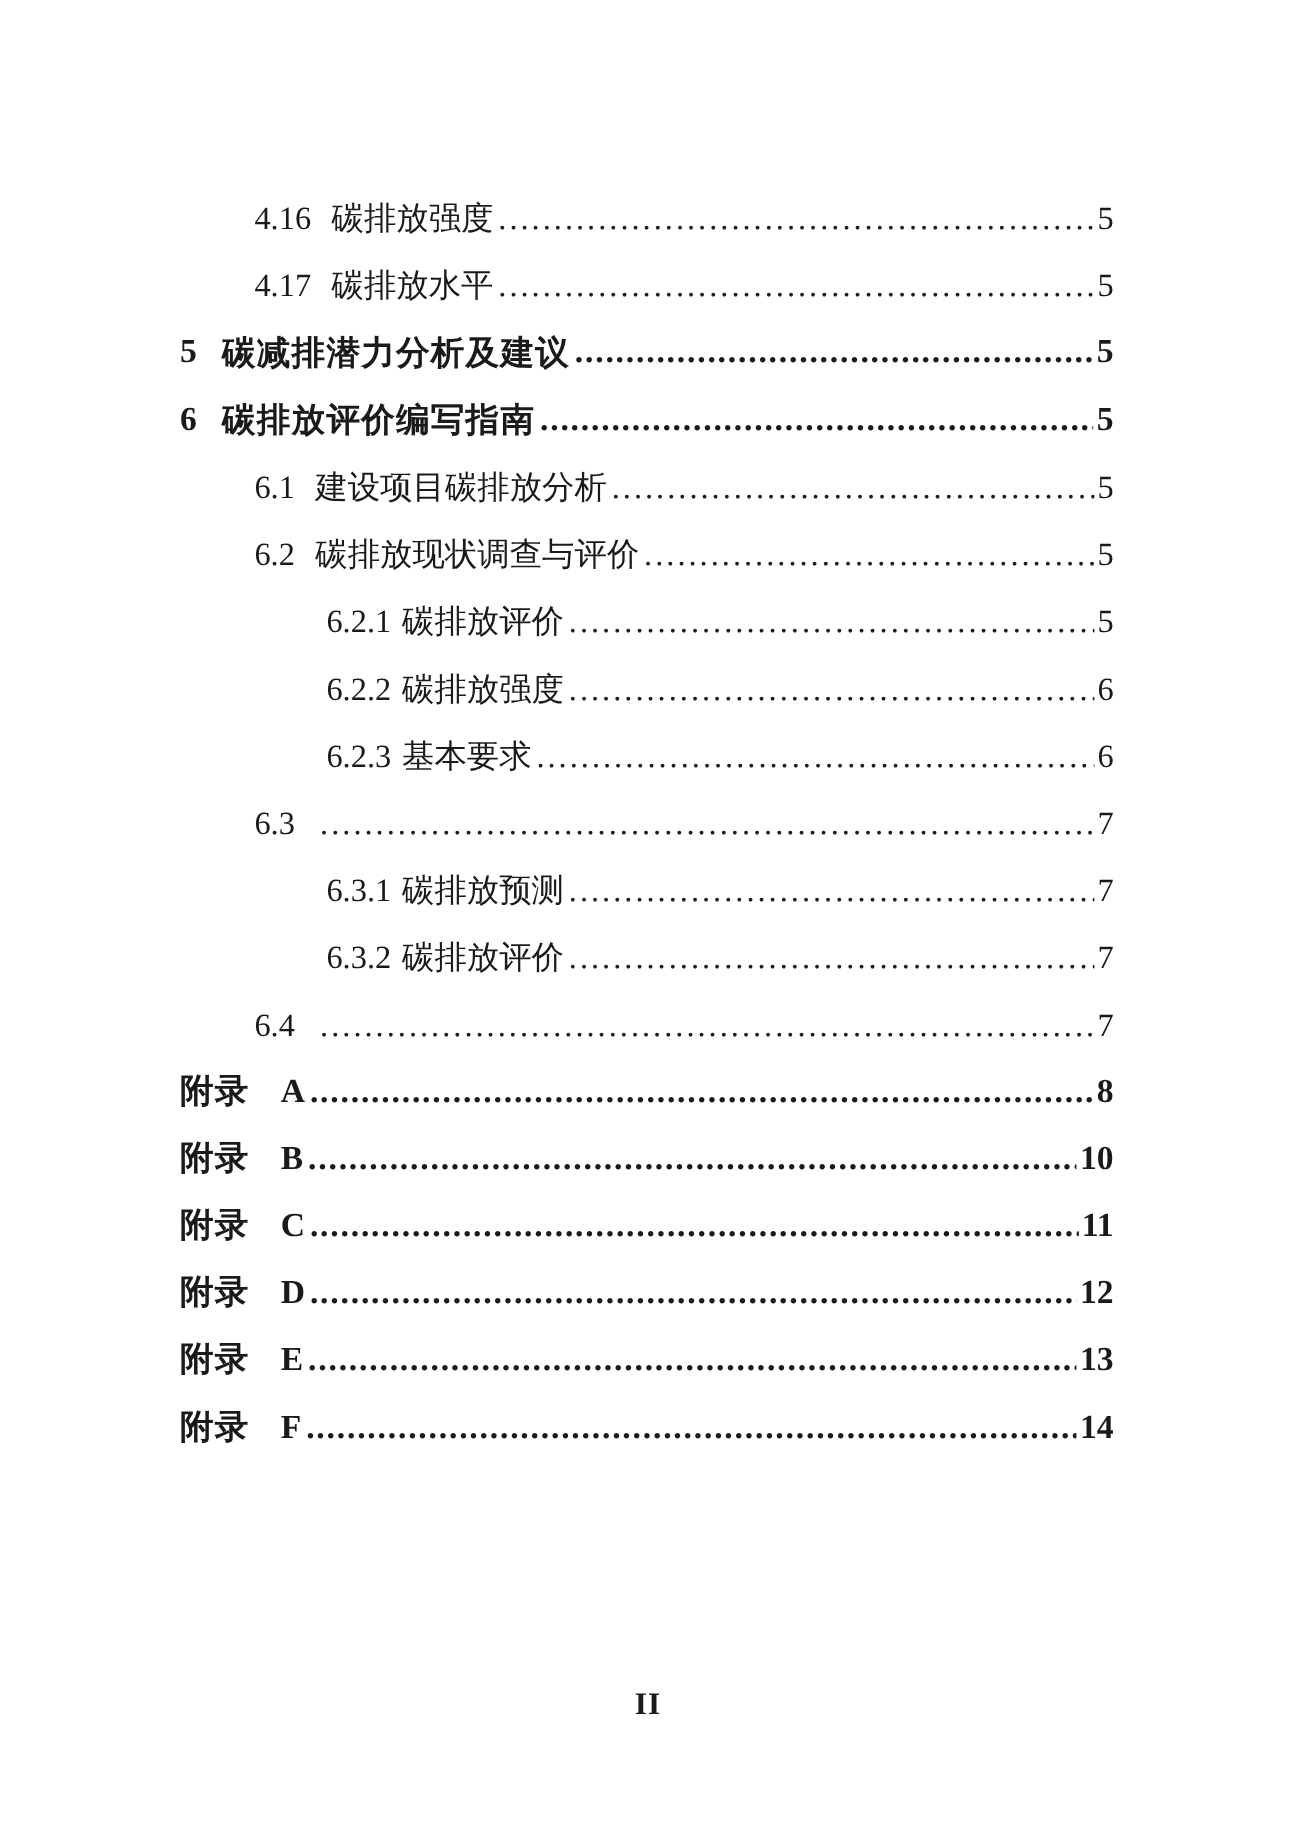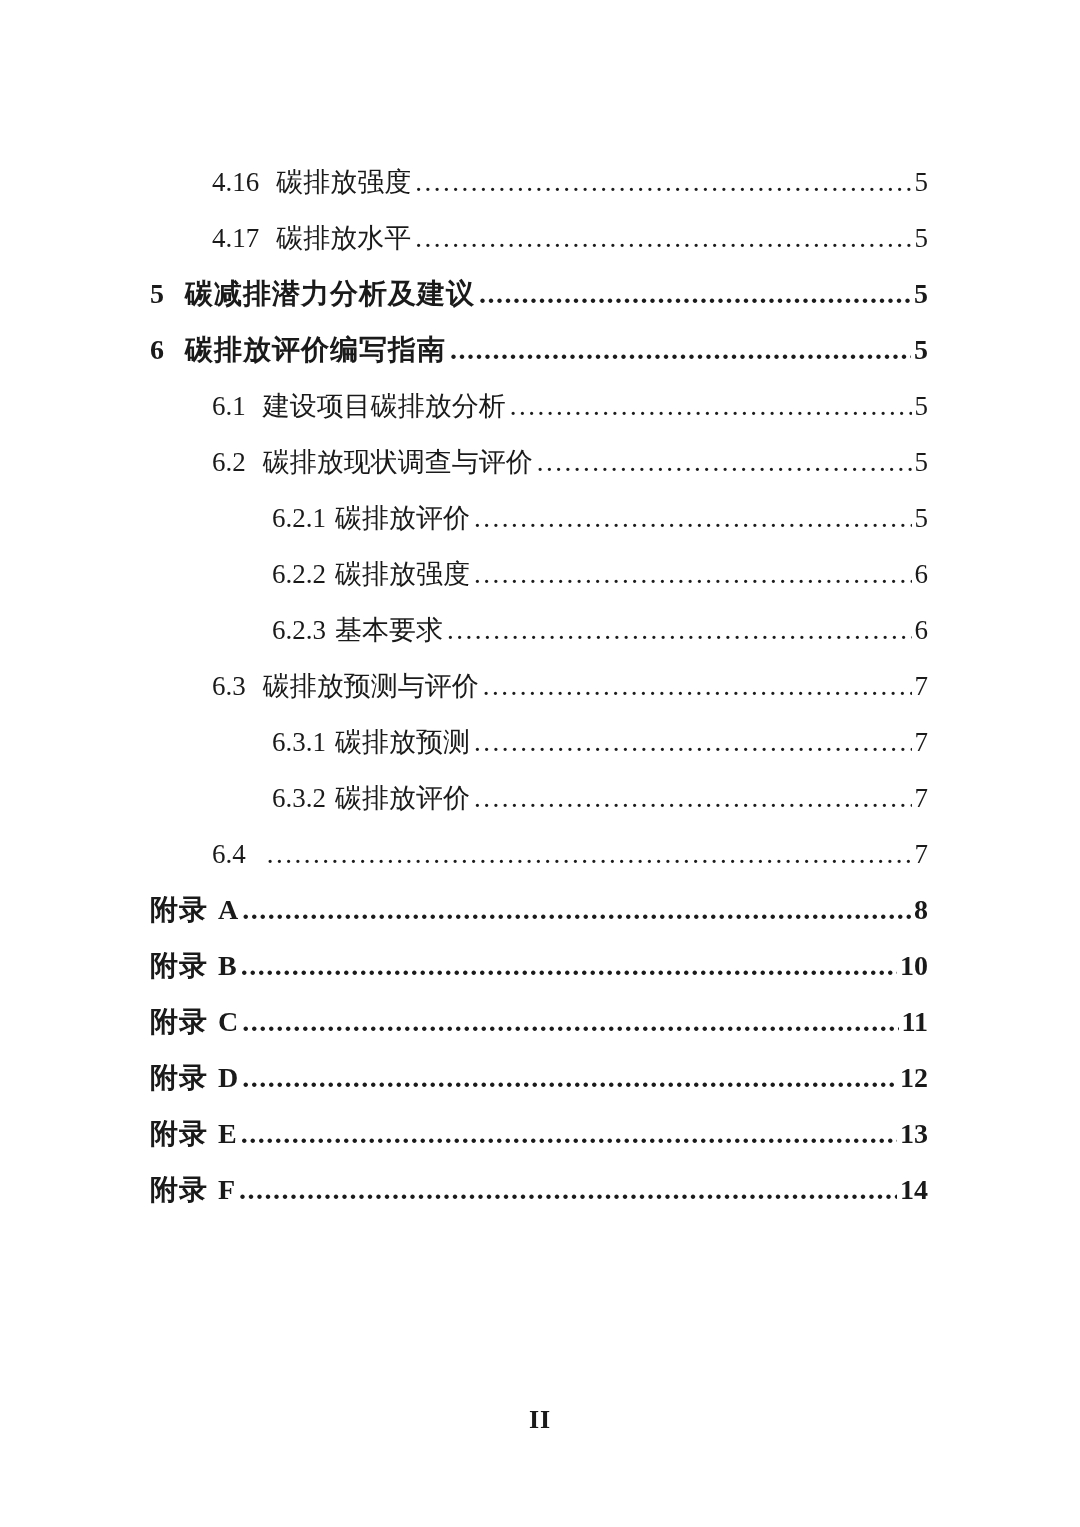--- a/index.html
+++ b/index.html
@@ -49,21 +49,21 @@
     font-family: "Liberation Serif", "DejaVu Serif", serif;
     margin-right: 21px;
   }
   .chapter .title {
     font-family: "Liberation Sans", "DejaVu Sans", sans-serif;
     letter-spacing: 1px;
   }
   
   .appendix .num {
     font-family: Liberation Serif, serif;
-    margin-right: 10px;
+    margin-right: 26px;
     letter-spacing: 1px;
   }
   .appendix .title {
     font-family: "Liberation Serif", "DejaVu Serif", serif;
   }
 
   .leader {
     flex: 1 1 auto;
     overflow: hidden;
     min-width: 0;
@@ -156,21 +156,20 @@
 
     <div class="toc-row lv3">
       <span class="num">6.2.3</span>
       <span class="title">基本要求</span>
       <span class="leader"></span>
       <span class="pagenum">6</span>
     </div>
 
     <div class="toc-row lv2">
       <span class="num">6.3</span>
-      <span class="title">碳排放预测与评价</span>
       <span class="leader"></span>
       <span class="pagenum">7</span>
     </div>
 
     <div class="toc-row lv3">
       <span class="num">6.3.1</span>
       <span class="title">碳排放预测</span>
       <span class="leader"></span>
       <span class="pagenum">7</span>
     </div>

